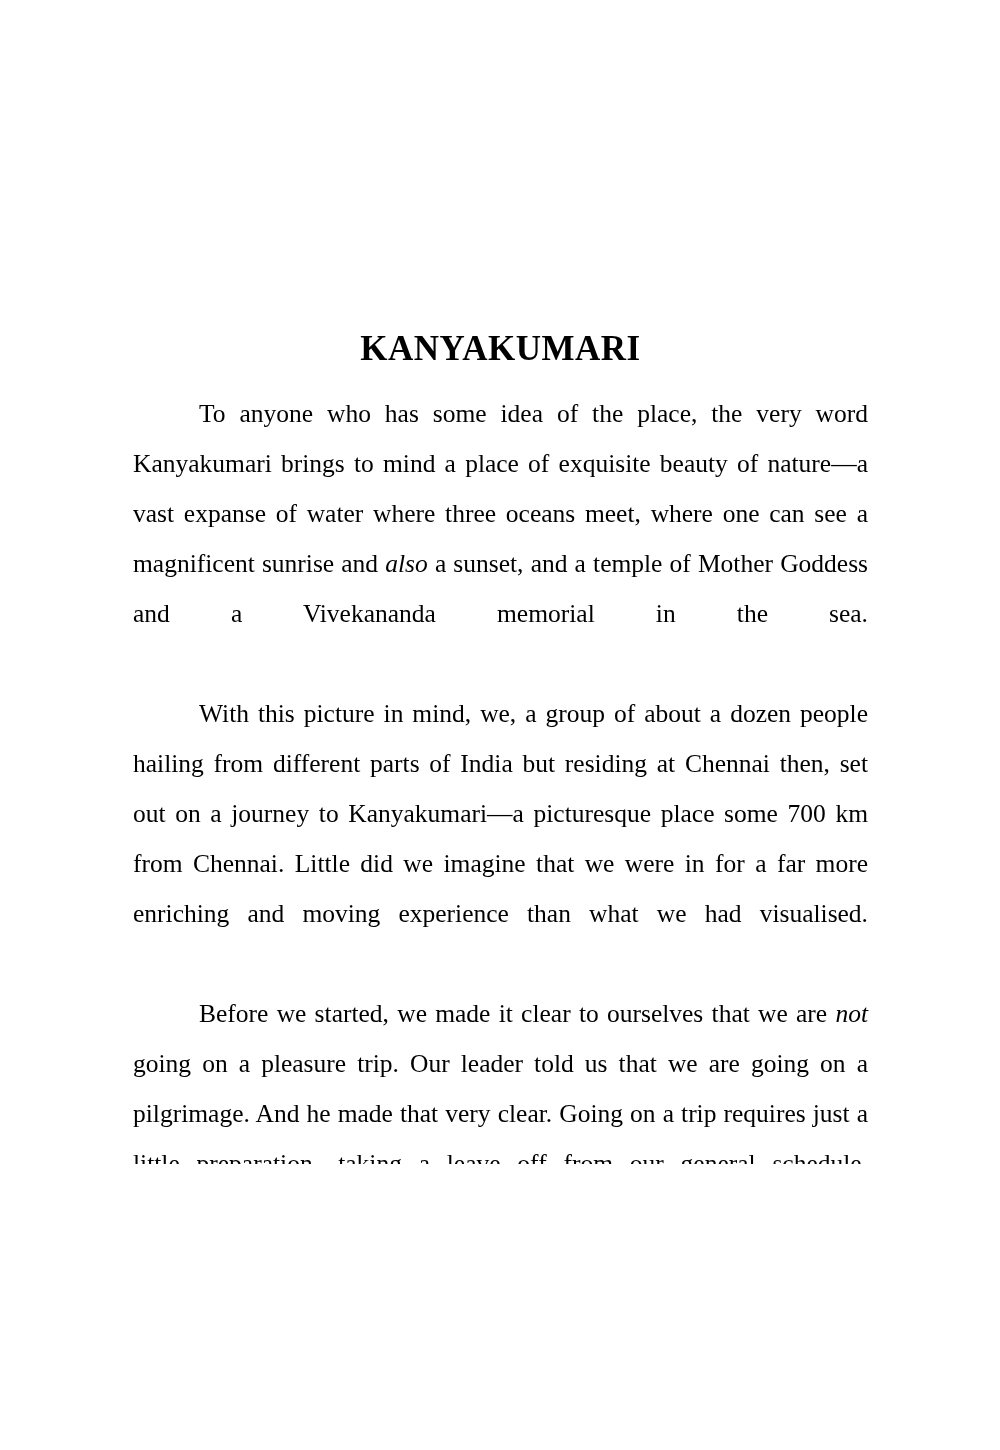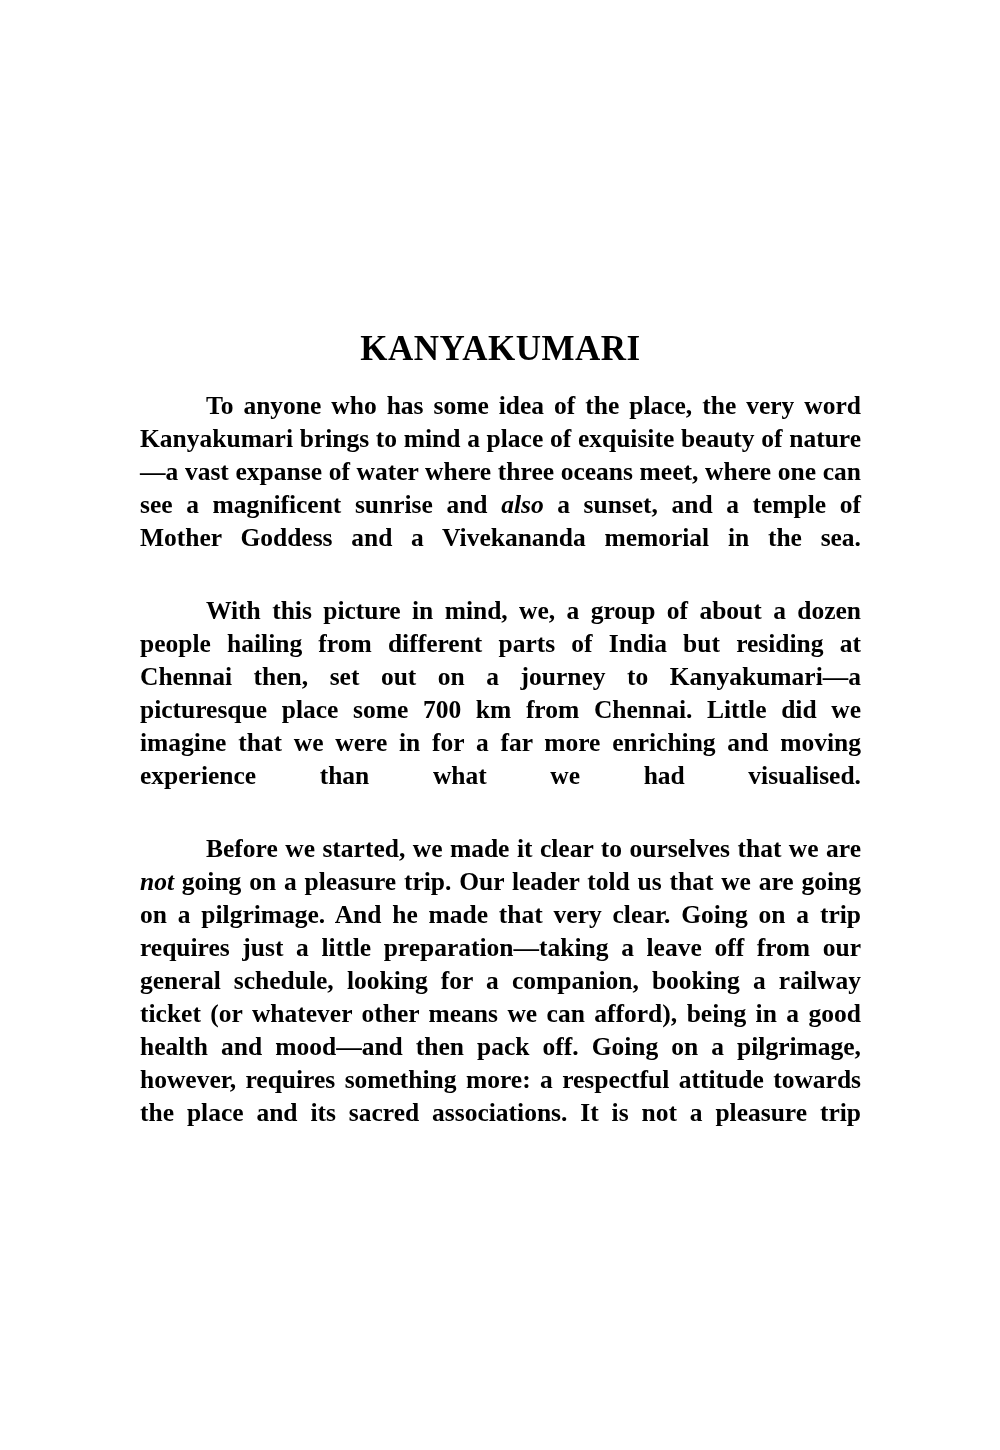--- a/index.html
+++ b/index.html
@@ -52,29 +52,28 @@
     padding: 0;
     letter-spacing: 0.2px;
   }
 
   .body-block {
     margin-top: 20px;
   }
 
   p.para {
     font-size: 25.5px;
-    line-height: 33px;
+    line-height: 50px;
     text-align: justify;
     text-justify: inter-word;
     text-indent: 66px;
-    margin: 7px;
+    margin: 0;
     padding: 0;
     word-spacing: 0px;
     hyphens: none;
-    font-weight: bold;
   }
 
   p.para + p.para {
     margin-top: 0;
   }
 
   
   p.para::after {
     content: "";
     display: inline-block;

